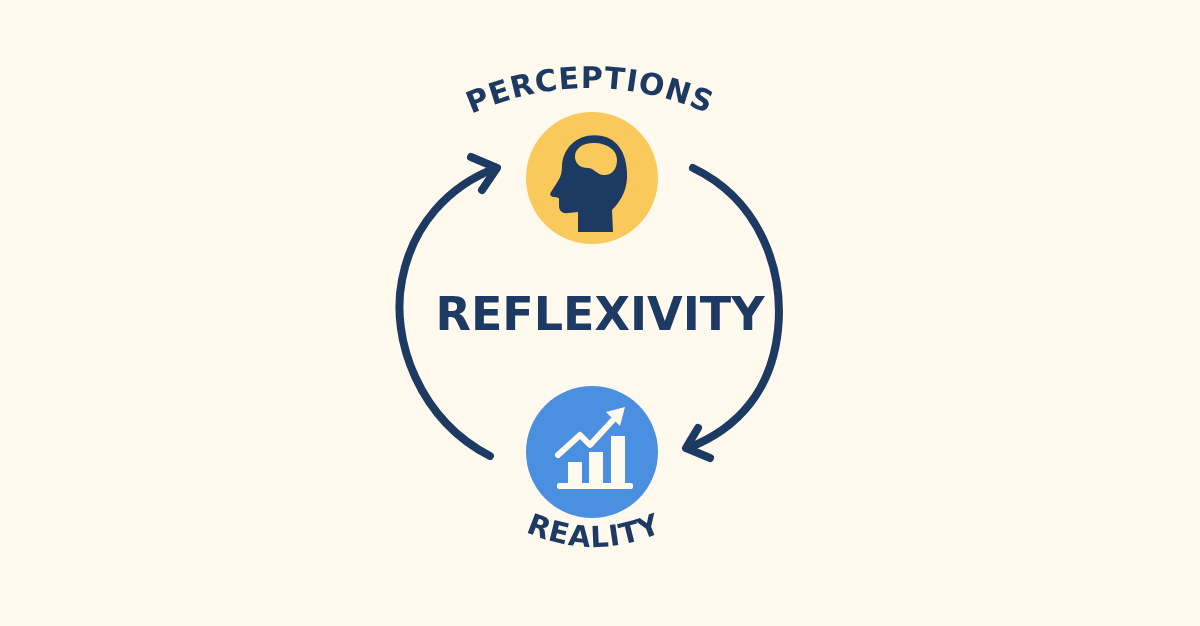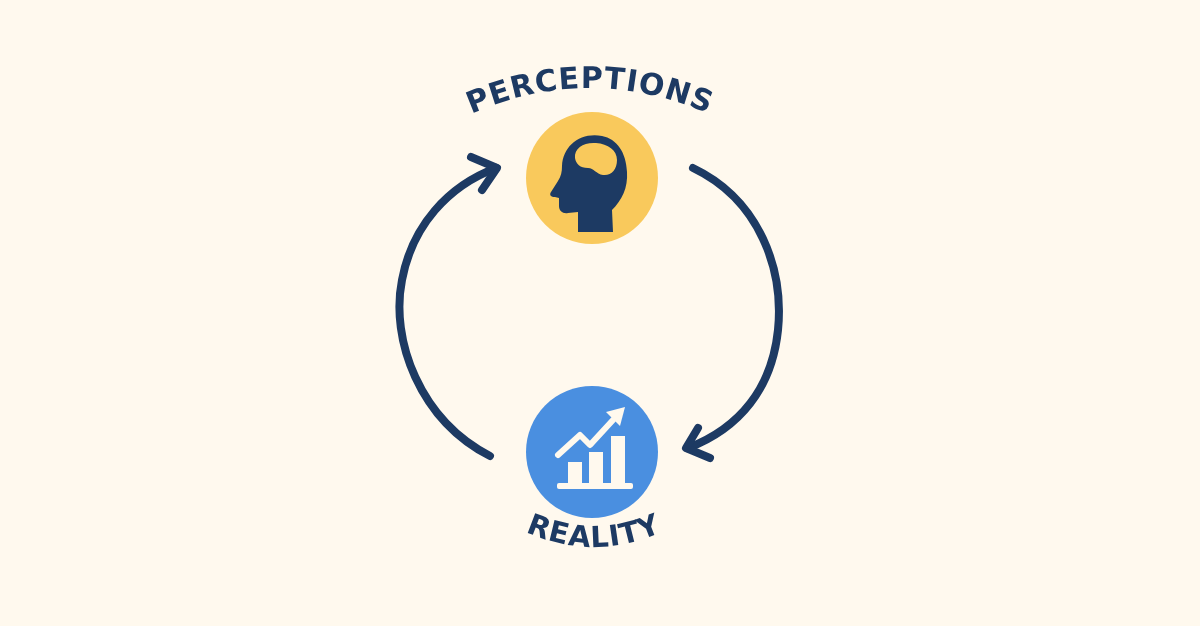--- a/index.html
+++ b/index.html
@@ -101,13 +101,14 @@
       <path d="M 490 456 C 420 420 390 340 402 280 C 412 226 448 186 496 168"></path>
       <polyline points="471,157 497,168 482,190"></polyline>
     </g>
 
     <g fill="none" stroke="#1D3A63" stroke-width="8" stroke-linecap="round" stroke-linejoin="round">
       <path d="M 693 168 C 760 200 784 270 778 330 C 772 388 740 428 688 448"></path>
       <polyline points="698,428 686,448 710,458"></polyline>
     </g>
   </svg>
 
+  <div class="center-title">REFLEXIVITY</div>
 </div>
 
 </body></html>

